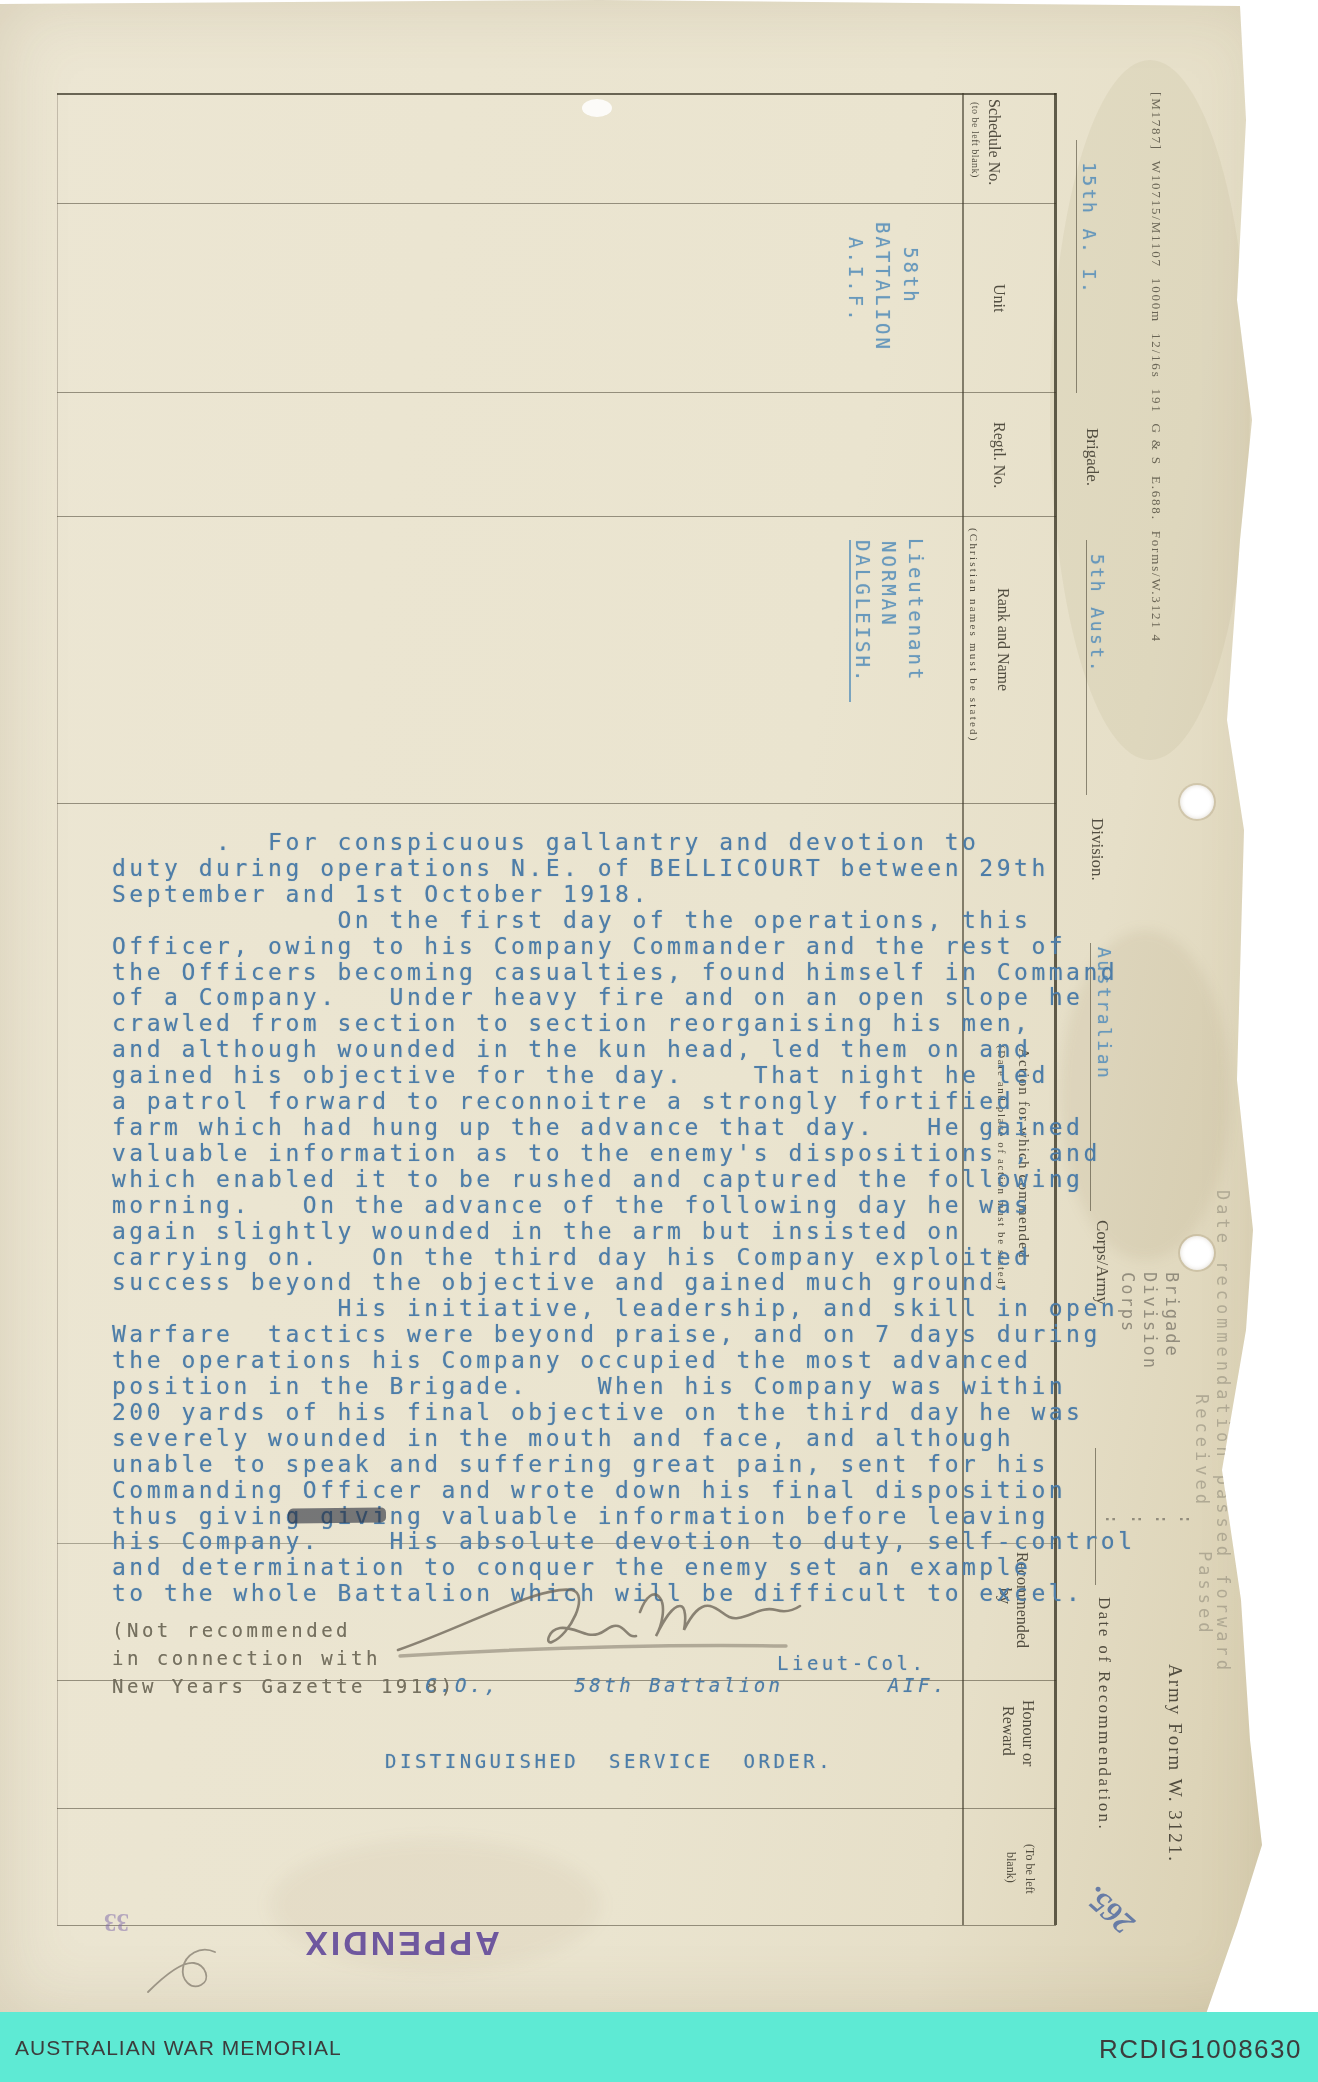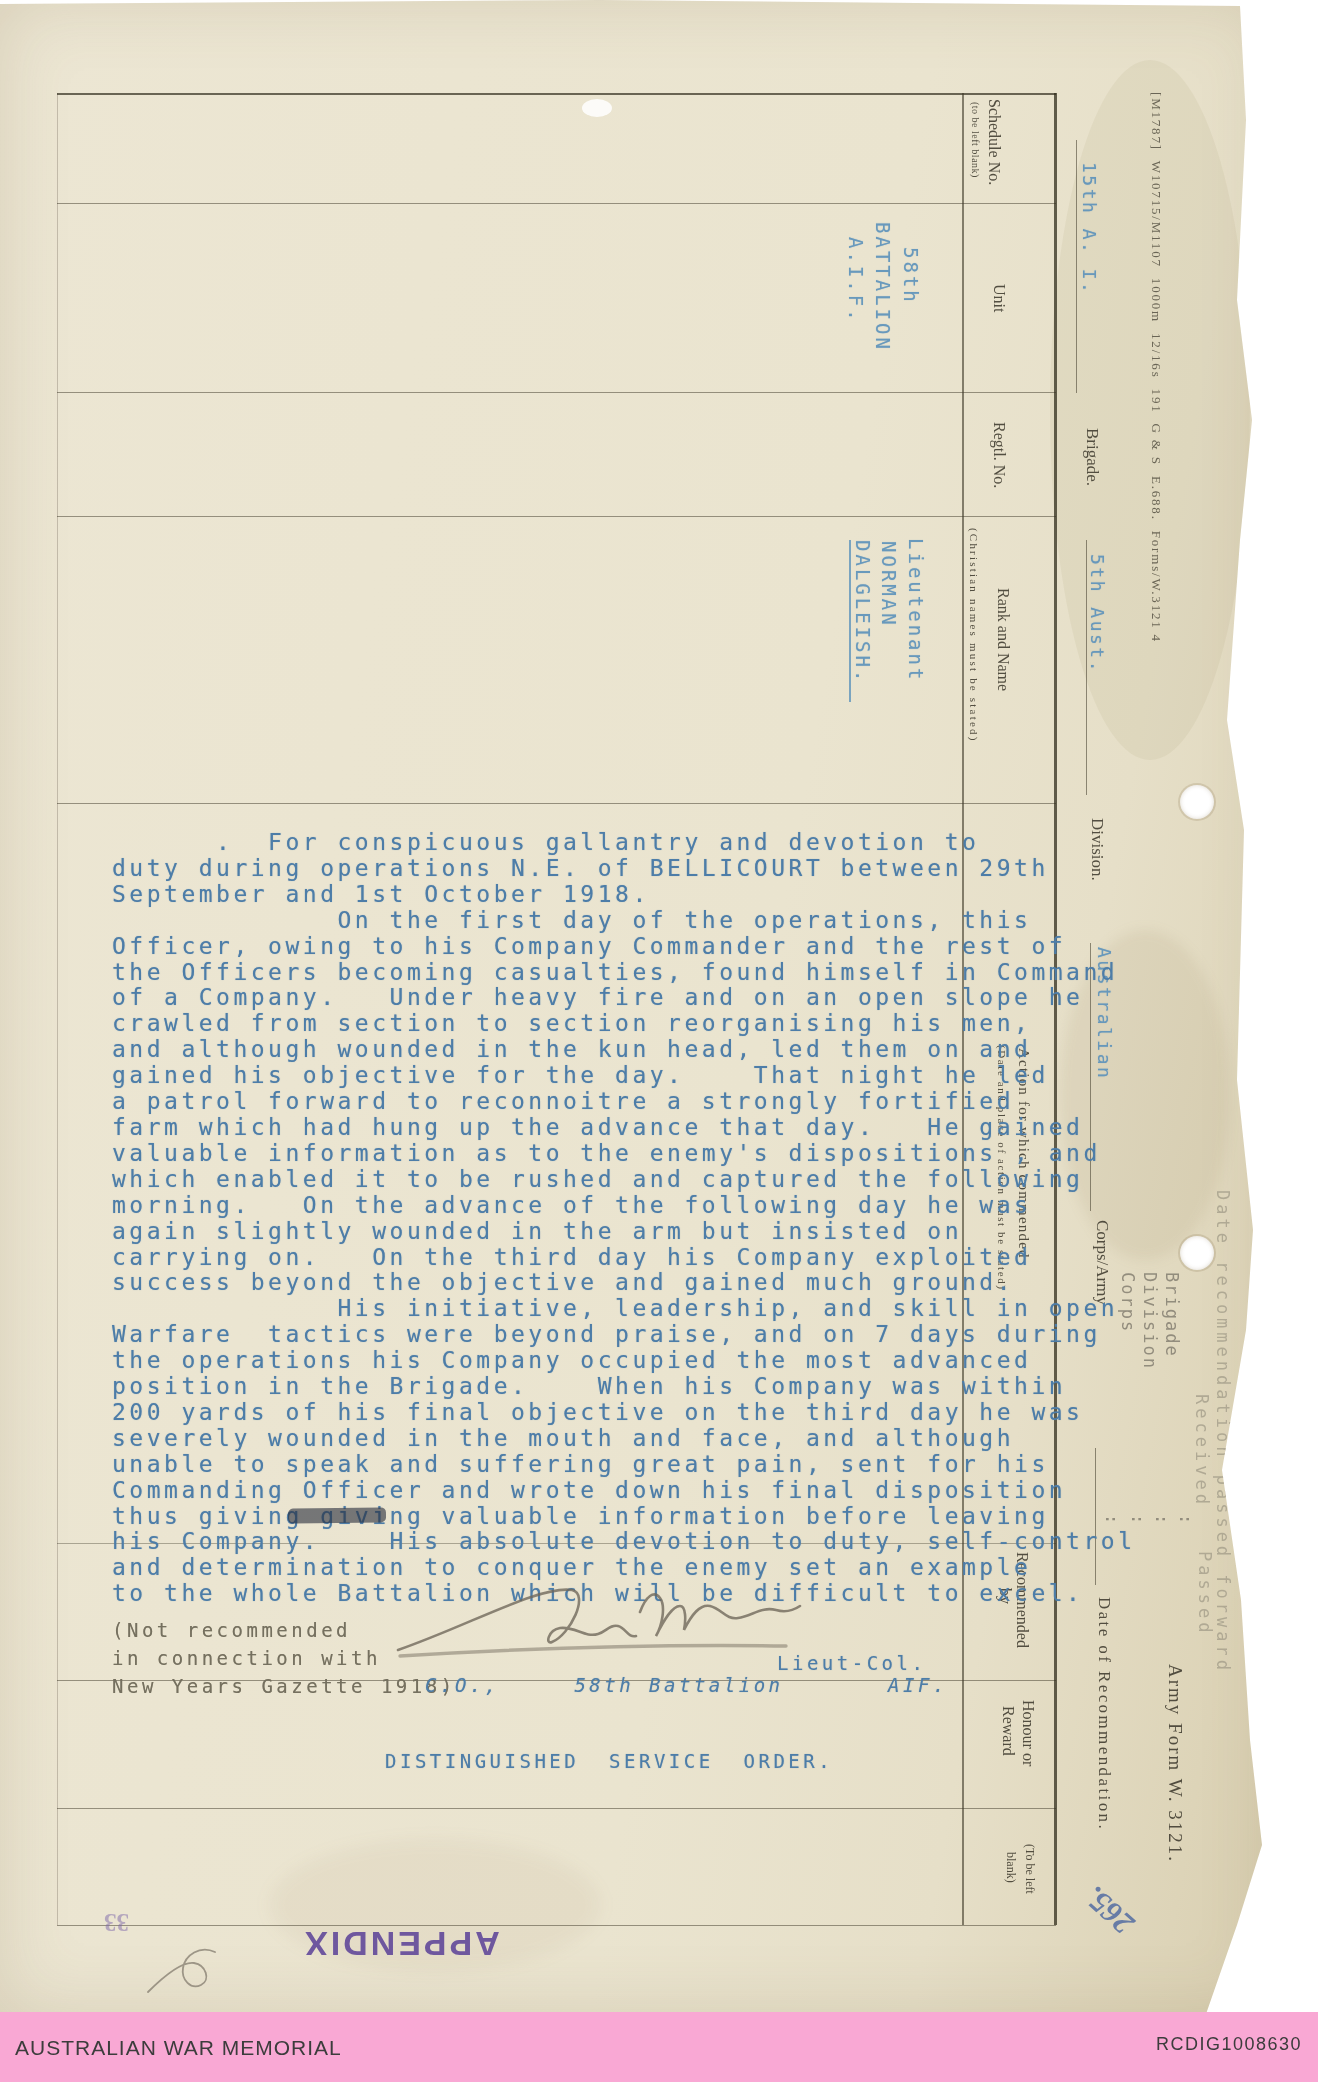--- a/index.html
+++ b/index.html
@@ -36,24 +36,24 @@
   #strike{position:absolute;left:288px;top:1508px;width:98px;height:15px;
           background:rgba(38,44,58,.6);border-radius:5px;transform:rotate(-.8deg);}
   #appendix-stamp{position:absolute;left:302px;top:1924px;transform:rotate(180deg);
           font-family:"Liberation Sans",sans-serif;font-weight:bold;font-size:34px;
           letter-spacing:3px;color:#553a96;opacity:.82;}
   #num-left{position:absolute;left:104px;top:1908px;transform:rotate(180deg);
           font-family:"Liberation Serif",serif;font-weight:bold;font-size:25px;color:#7e68ab;opacity:.5;}
   #num-right{position:absolute;left:1082px;top:1892px;transform:rotate(-138deg);
           font-family:"Liberation Serif",serif;font-style:italic;font-weight:bold;
           font-size:31px;color:#4a66a0;opacity:.8;}
-  #footer{position:absolute;left:0;top:2012px;width:1318px;height:70px;background:#f9a8d4;
+  #footer{position:absolute;left:0;top:2012px;width:1318px;height:70px;background:#5eead4;
           font-family:"Liberation Sans",sans-serif;color:#3c3c3c;}
   #footer .fl{position:absolute;left:15px;top:24px;font-size:21px;letter-spacing:1px;}
-  #footer .fr{position:absolute;right:16px;top:22px;font-size:18px;letter-spacing:1.5px;}
+  #footer .fr{position:absolute;right:16px;top:22px;font-size:26px;letter-spacing:1.5px;}
   svg{position:absolute;overflow:visible;}
 </style>
 </head>
 <body>
 
 <div id="page">
   <div id="paper">
 
     <div class="stain" style="left:1050px;top:60px;width:200px;height:700px;background:rgba(130,108,62,.07);"></div>
     <div class="stain" style="left:1060px;top:930px;width:170px;height:330px;background:rgba(130,108,62,.09);filter:blur(6px);"></div>

